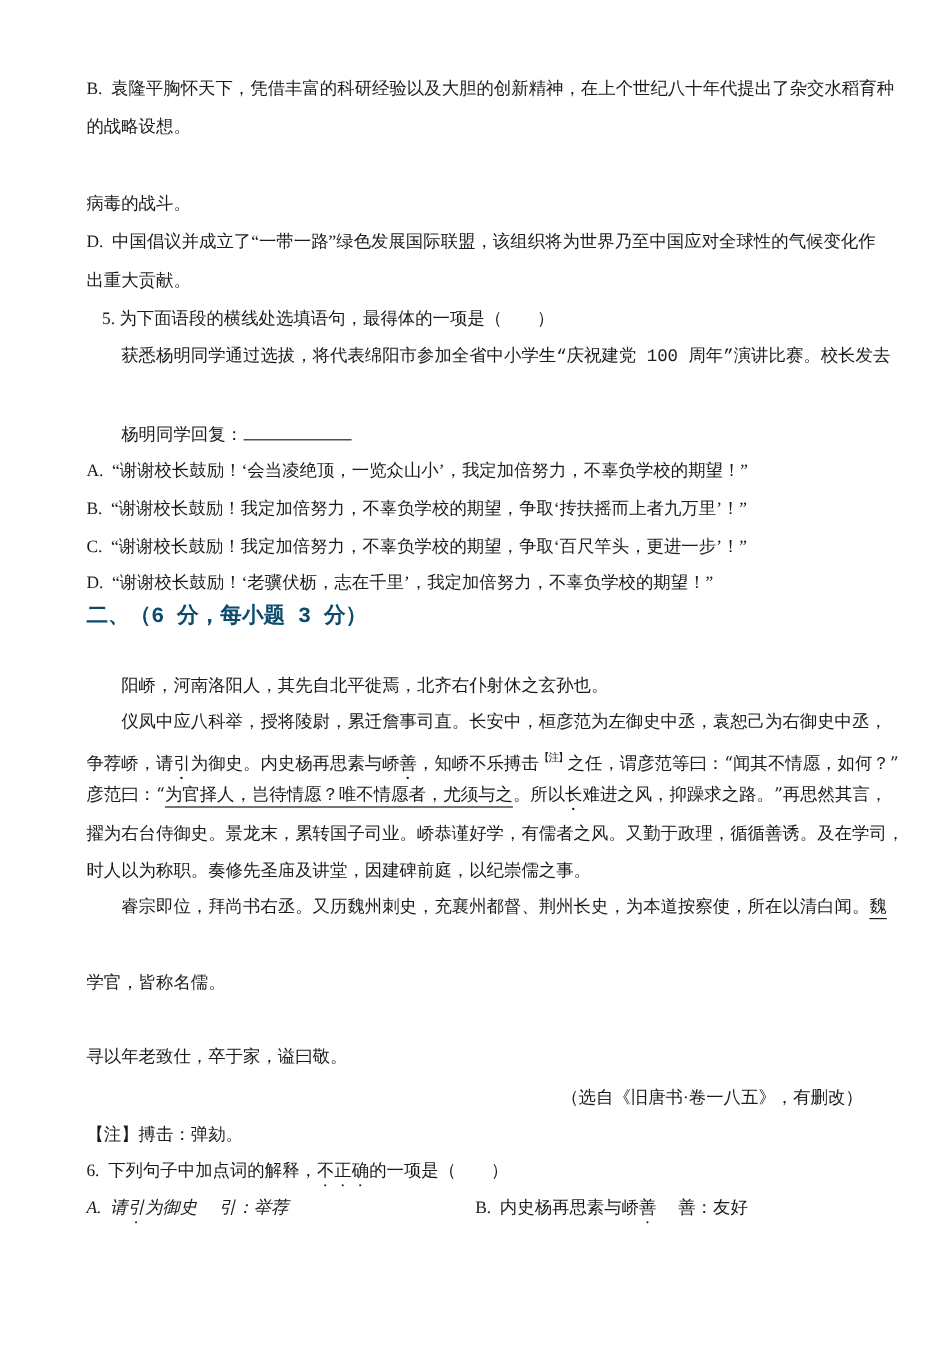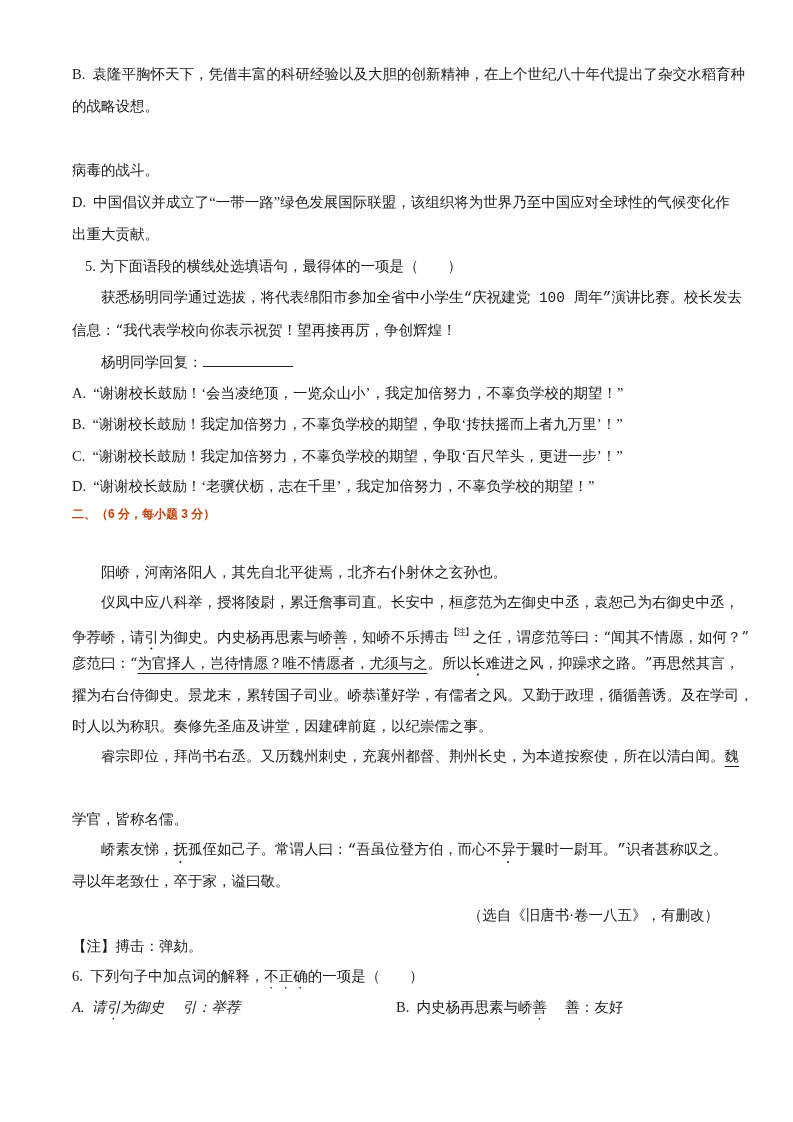--- a/index.html
+++ b/index.html
@@ -23,23 +23,23 @@
     font-size: 14.5px;
     line-height: 20px;
     color: #1b1b1b;
     font-family: "Liberation Serif", "DejaVu Serif", serif;
   }
   .line.kai {
     font-family: "DejaVu Serif", serif;
   }
   .line.bold {
     font-weight: bold;
-    font-size: 12px;
-    font-family: Liberation Sans, sans-serif;
-    color: #c2410c;
+    font-size: 18px;
+    font-family: Liberation Mono, monospace;
+    color: #0c4a6e;
   }
   .line.right {
     left: auto;
     right: 74px;
   }
   .line.indent {
     padding-left: 29px;
     font-family: Liberation Mono, monospace;
   }
   .m-underline {
@@ -69,35 +69,33 @@
 <body>
 
 <div class="page" style="background: rgb(255, 255, 255);">
     <div class="line song" style="top: 64px;"><span>B.  袁隆平胸怀天下，凭借丰富的科研经验以及大胆的创新精神，在上个世纪八十年代提出了杂交水稻育种</span></div>
     <div class="line song" style="top: 96px;"><span>的战略设想。</span></div>
     <div class="line song" style="top: 160px;"><span>病毒的战斗。</span></div>
     <div class="line song" style="top: 192px;"><span>D.  中国倡议并成立了“一带一路”绿色发展国际联盟，该组织将为世界乃至中国应对全球性的气候变化作</span></div>
     <div class="line song" style="top: 224px;"><span>出重大贡献。</span></div>
     <div class="line song" style="top: 256px; margin-left: 13px;"><span>5. 为下面语段的横线处选填语句，最得体的一项是（　　）</span></div>
     <div class="line kai indent" style="top: 288px;"><span>获悉杨明同学通过选拔，将代表绵阳市参加全省中小学生“庆祝建党 100 周年”演讲比赛。校长发去</span></div>
-    <div class="line kai" style="top: 320px;"><span>信息：“我代表学校向你表示祝贺！望再接再厉，争创辉煌！</span></div>
     <div class="line kai indent" style="top: 352px;"><span>杨明同学回复：</span><span class="m-blank" style="width: 90px;"></span></div>
     <div class="line song" style="top: 383px;"><span>A.  “谢谢校长鼓励！‘会当凌绝顶，一览众山小’，我定加倍努力，不辜负学校的期望！”</span></div>
     <div class="line song" style="top: 414px;"><span>B.  “谢谢校长鼓励！我定加倍努力，不辜负学校的期望，争取‘抟扶摇而上者九万里’！”</span></div>
     <div class="line song" style="top: 446px;"><span>C.  “谢谢校长鼓励！我定加倍努力，不辜负学校的期望，争取‘百尺竿头，更进一步’！”</span></div>
     <div class="line song" style="top: 476px;"><span>D.  “谢谢校长鼓励！‘老骥伏枥，志在千里’，我定加倍努力，不辜负学校的期望！”</span></div>
     <div class="line bold" style="top: 504px;"><span>二、（6 分，每小题 3 分）</span></div>
     <div class="line kai indent" style="top: 563px;"><span>阳峤，河南洛阳人，其先自北平徙焉，北齐右仆射休之玄孙也。</span></div>
     <div class="line kai indent" style="top: 593px;"><span>仪凤中应八科举，授将陵尉，累迁詹事司直。长安中，桓彦范为左御史中丞，袁恕己为右御史中丞，</span></div>
     <div class="line kai" style="top: 622px;"><span>争荐峤，请</span><span class="m-dots">引</span><span>为御史。内史杨再思素与峤</span><span class="m-dots">善</span><span>，知峤不乐搏击</span><span class="m-sup">【注】</span><span>之任，谓彦范等曰：“闻其不情愿，如何？”</span></div>
     <div class="line kai" style="top: 653px;"><span>彦范曰：“</span><span class="m-underline">为官择人，岂待情愿？唯不情愿者，尤须与之</span><span>。所以</span><span class="m-dots">长</span><span>难进之风，抑躁求之路。”再思然其言，</span></div>
     <div class="line kai" style="top: 685px;"><span>擢为右台侍御史。景龙末，累转国子司业。峤恭谨好学，有儒者之风。又勤于政理，循循善诱。及在学司，</span></div>
     <div class="line kai" style="top: 716px;"><span>时人以为称职。奏修先圣庙及讲堂，因建碑前庭，以纪崇儒之事。</span></div>
     <div class="line kai indent" style="top: 747px;"><span>睿宗即位，拜尚书右丞。又历魏州刺史，充襄州都督、荆州长史，为本道按察使，所在以清白闻。</span><span class="m-underline">魏</span></div>
     <div class="line kai" style="top: 809px;"><span>学官，皆称名儒。</span></div>
-    <div class="line kai indent" style="top: 840px;"><span>峤素友悌，</span><span class="m-dots">抚</span><span>孤侄如己子。常谓人曰：“吾虽位登方伯，而心不</span><span class="m-dots">异</span><span>于曩时一尉耳。”识者甚称叹之。</span></div>
     <div class="line kai" style="top: 871px;"><span>寻以年老致仕，卒于家，谥曰敬。</span></div>
     <div class="line song right" style="top: 905px;"><span>（选自《旧唐书·卷一八五》，有删改）</span></div>
     <div class="line song" style="top: 936px;"><span>【注】搏击：弹劾。</span></div>
     <div class="line song" style="top: 966px;"><span>6.  下列句子中加点词的解释，</span><span class="m-dots">不正确</span><span>的一项是（　　）</span></div>
     <div class="line song" style="top: 997px; font-style: italic;"><span>A.  请</span><span class="m-dots">引</span><span>为御史　 引：举荐</span></div>
     <div class="line song" style="top: 997px; left: 396px;"><span>B.  内史杨再思素与峤</span><span class="m-dots">善</span><span>　 善：友好</span></div>
   </div>
 
 </body></html>

